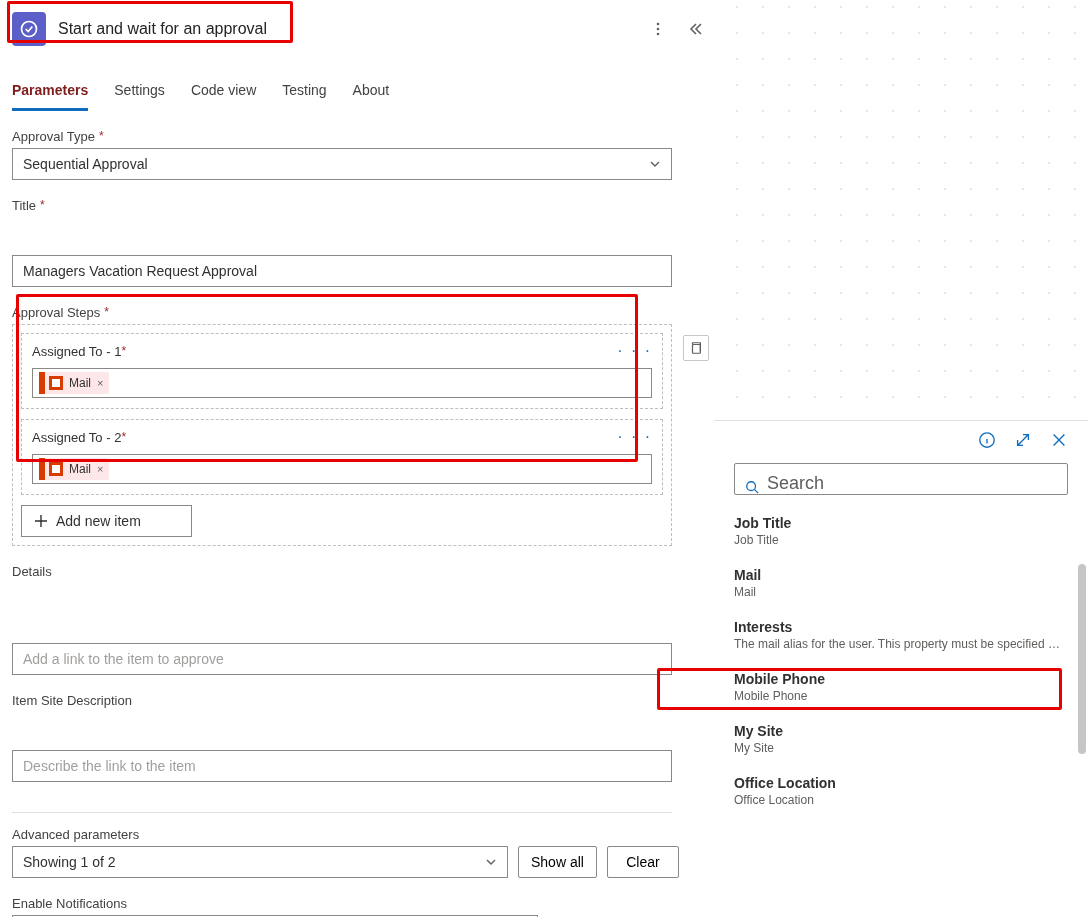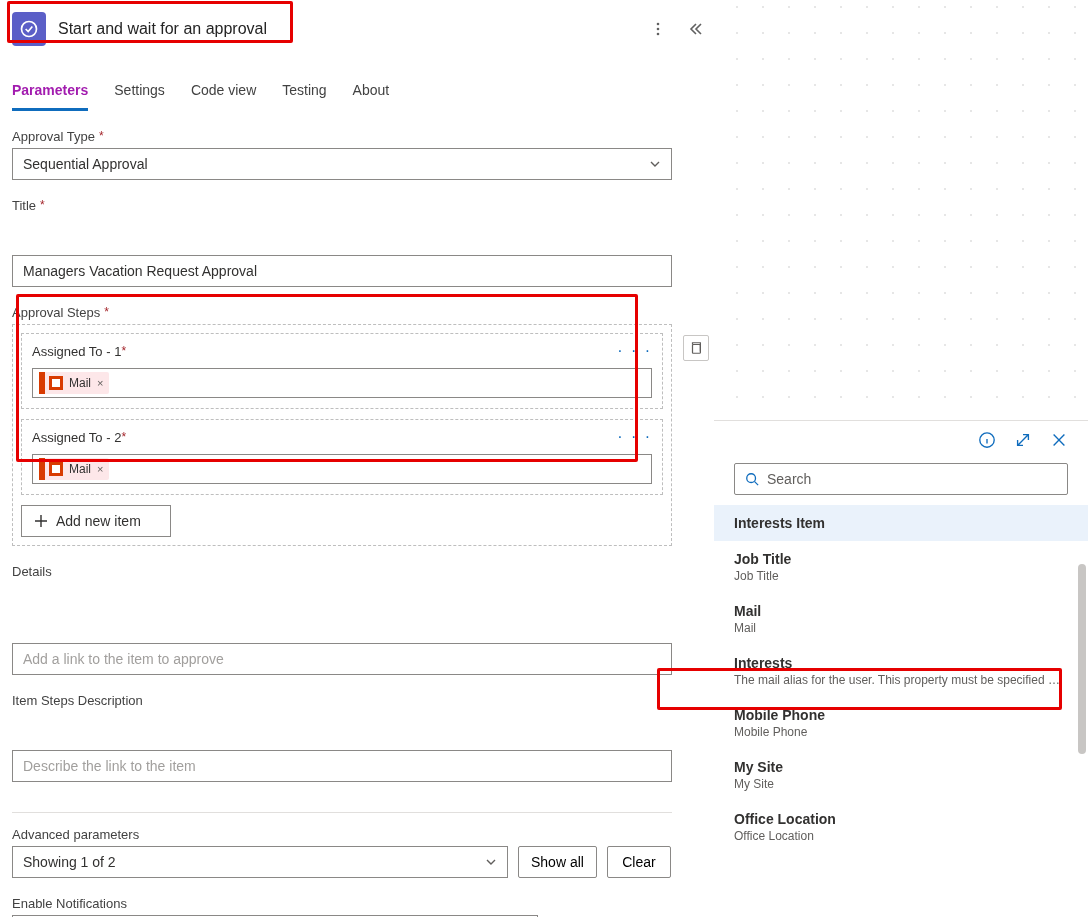--- a/index.html
+++ b/index.html
@@ -14,21 +14,21 @@
 .header-icon { width:34px; height:34px; border-radius:4px; background:#5b5fc7; display:flex; align-items:center; justify-content:center; color:#fff; }
 .header-title { font-size:16px; font-weight:500; margin-left:12px; color:#242424; }
 .header-actions { margin-left:auto; display:flex; gap:20px; color:#616161; }
 .header-box-outline { position:absolute; border:3px solid #e60000; border-radius:2px; pointer-events:none; }
 .outline-header { top:1px; left:7px; width:286px; height:42px; }
 .outline-steps { top:294px; left:16px; width:622px; height:168px; }
 .outline-mail { top:668px; left:657px; width:405px; height:42px; }
 
 .tabs { display:flex; gap:26px; margin-top:30px; border-bottom:0; }
 .tab { font-size:14px; color:#424242; padding:6px 0 10px 0; cursor:pointer; border-bottom:3px solid transparent; }
-.tab.active { font-weight:600; color:#a21caf; border-bottom-color:#0f6cbd; }
+.tab.active { font-weight:600; color:#7f1d1d; border-bottom-color:#0f6cbd; }
 
 .field-block { margin-top:18px; }
 .field-label { font-size:13px; color:#424242; margin-bottom:4px; display:flex; gap:4px; align-items:flex-start; }
 .req { color:#a4262c; font-size:12px; }
 
 .select, .textin {
   width: 660px; height: 32px; border:1px solid #8a8886; background:#fff;
   display:flex; align-items:center; padding:0 10px; font-size:14px; color:#323130;
 }
 .select .chev { margin-left:auto; color:#605e5c; }
@@ -51,38 +51,38 @@
 }
 .token-ico { width:14px; height:14px; background:#d83b01; margin-right:6px; display:flex; align-items:center; justify-content:center; }
 .token-ico::after { content:""; width:8px;height:8px;background:#fff; }
 .token-label { font-size:12px; color:#323130; }
 .token-x { margin-left:6px; font-size:11px; color:#605e5c; cursor:pointer; }
 
 .copy-btn { position:absolute; right:-38px; top:6px; width:26px; height:26px; border:1px solid #c8c6c4; display:flex; align-items:center; justify-content:center; background:#fff; border-radius:2px; color:#605e5c; }
 
 .add-btn {
   margin-top:4px; height:32px; border:1px solid #8a8886; background:#fff; display:flex; align-items:center;
-  gap:8px; padding:0 12px; font-size:14px; color:#323130; cursor:pointer; width:150px;
+  gap:8px; padding:0 12px; font-size:14px; color:#323130; cursor:pointer; width:171px;
 }
 
 .hr { border:0; border-top:1px solid #e1dfdd; margin:30px 0 14px 0; width:660px; }
 
 .adv-row { display:flex; gap:10px; align-items:end; }
 .adv-select { width:496px; }
 .pill-btn { height:32px; padding:0 12px; border:1px solid #8a8886; background:#fff; font-size:14px; border-radius:2px; cursor:pointer; }
 
 
 .popover {
   position:absolute; left:0; right:0; top:420px; bottom:0; background:#fff;
   border-top:1px solid #e1dfdd; display:flex; flex-direction:column;
 }
 .popover-top { display:flex; justify-content:flex-end; gap:18px; padding:10px 20px; color:#0f6cbd; font-size:16px; }
 .popover-top .close { color:#0f6cbd; }
 .search-wrap { padding:4px 20px 10px 20px; }
-.search-box { height:32px; border:1px solid #8a8886; border-radius:2px; display:flex; align-items:center; padding:0 10px; gap:8px; font-size:14px; color:#605e5c; }
+.search-box { height:32px; border:1px solid #8a8886; border-radius:2px; display:flex; align-items:flex-end; padding:0 10px; gap:8px; font-size:18px; color:#605e5c; }
 
 .group-head { background:#fde7e9; height:48px; display:flex; align-items:center; padding:0 20px; }
 .group-ico { width:22px; height:22px; background:#d83b01; display:flex; align-items:center; justify-content:center; margin-right:12px; }
 .group-ico::after { content:""; width:12px;height:12px;background:#fff; }
 .group-title { font-weight:600; font-size:14px; color:#323130; }
 .see-less { margin-left:auto; font-size:13px; color:#6b6b6b; cursor:pointer; }
 .collapse-caret { margin-left:8px; color:#8a8886; }
 
 .dyn-list { overflow:auto; }
 .dyn-item { padding:10px 20px; cursor:pointer; }
@@ -217,21 +217,21 @@
     </div>
 
     <div class="field-block">
       <div class="textin placeholder">
           <span>Add a link to the item to approve</span>
         </div>
     </div>
 
     <div class="field-block">
       <div class="field-label">
-          <span>Item Steps Description</span>
+          <span>Item Site Description</span>
         </div>
       <div class="textin placeholder">
           <span>Describe the link to the item</span>
         </div>
     </div>
 
     <hr class="hr">
 
     <div>
       <div class="field-label">
@@ -240,21 +240,21 @@
       <div class="adv-row">
         <div class="select adv-select">
           <span>Showing 1 of 2</span>
           <span class="chev">
             <svg width="12" height="12" viewBox="0 0 12 12" fill="none" stroke="#605e5c" stroke-width="1.4">
                 <path d="M2 4l4 4 4-4"></path>
               </svg>
           </span>
         </div>
         <button class="pill-btn">Show all</button>
-        <button class="pill-btn" style="width:64px; overflow:hidden;">Clear</button>
+        <button class="pill-btn" style="width:72px; overflow:hidden;">Clear</button>
       </div>
     </div>
 
     <div class="field-block">
       <div class="field-label">
           <span>Enable Notifications</span>
         </div>
       <div class="select" style="width:526px;">
         <span>Yes</span>
         <span class="chev">
@@ -299,23 +299,20 @@
                 <circle cx="7" cy="7" r="5"></circle>
                 <path d="M11 11l4 4"></path>
               </svg>
           </span>
           <span>Search</span>
         </div>
       </div>
 
 
       <div class="dyn-list" id="dynlist">
-          <div class="dyn-item selected">
-            <div class="dyn-name">Interests Item</div>
-          </div>
           <div class="dyn-item">
             <div class="dyn-name">Job Title</div>
             <div class="dyn-desc">Job Title</div>
           </div>
           <div class="dyn-item">
             <div class="dyn-name">Mail</div>
             <div class="dyn-desc">Mail</div>
           </div>
           <div class="dyn-item">
             <div class="dyn-name">Interests</div>

